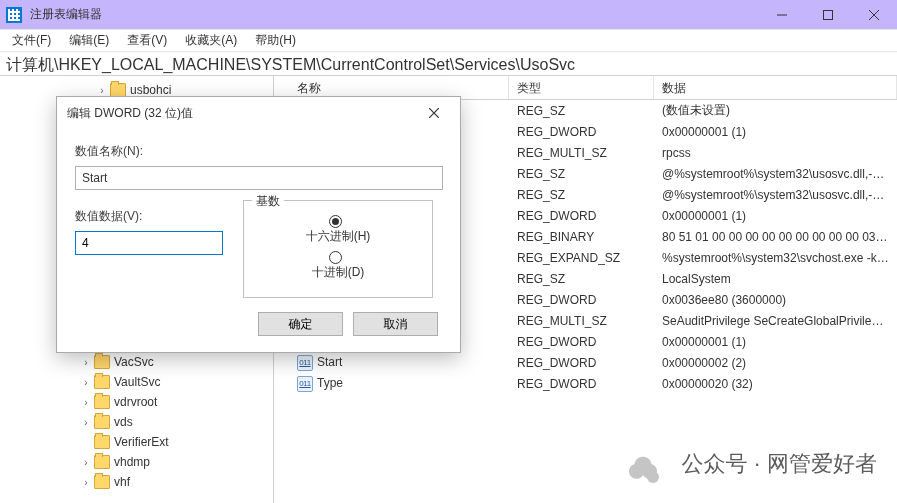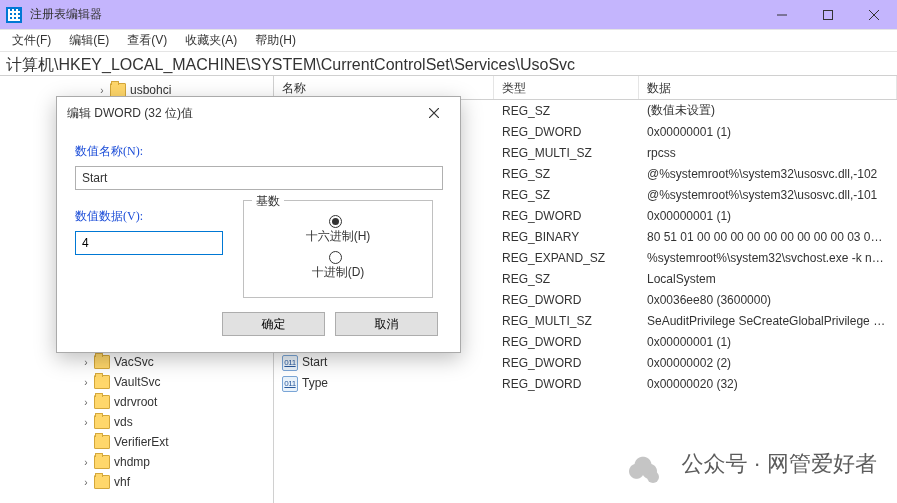--- a/index.html
+++ b/index.html
@@ -29,50 +29,50 @@
 .tree { padding-top: 4px; }
 .tree-row { display: flex; align-items: center; height: 20px; padding-left: 80px; font-size: 12px; color: #333; white-space: nowrap; }
 .tree-row .expander { width: 12px; text-align: center; color: #666; margin-right: 2px; font-size: 10px; }
 .tree-row .folder { width: 16px; height: 14px; background: #ffd76b; border: 1px solid #d4a73a; border-radius: 1px; margin-right: 4px; position: relative; }
 .tree-row .folder::before { content: ""; position: absolute; top: -3px; left: 0; width: 6px; height: 3px; background: #ffd76b; border: 1px solid #d4a73a; border-bottom: none; border-radius: 1px 1px 0 0; }
 .tree-row.top { padding-left: 96px; }
 
 
 .list-header { height: 24px; display: flex; border-bottom: 1px solid #d0d0d0; }
 .list-header .col { padding: 4px 8px; font-size: 12px; color: #333; border-right: 1px solid #e5e5e5; }
-.col-name { width: 220px; }
+.col-name { width: 220px; margin-left: 15px; }
 .col-type { width: 145px; }
 .col-data { flex: 1; }
 
 
 .list-body { }
 .list-row { display: flex; height: 21px; align-items: center; font-size: 12px; color: #333; }
 .list-row .col { padding: 0 8px; white-space: nowrap; overflow: hidden; text-overflow: ellipsis; }
 .reg-icon { width: 16px; height: 16px; display: inline-flex; align-items: center; justify-content: center; margin-right: 4px; font-size: 9px; border: 1px solid #7aa5d6; background: #eaf3fb; color: #2a5a9e; border-radius: 2px; vertical-align: middle; text-decoration: underline; }
 .reg-icon.bin { font-size: 8px; letter-spacing: -0.5px; }
 
 
 .dialog { position: absolute; left: 56px; top: 96px; width: 405px; background: #fff; border: 1px solid #aaa; box-shadow: 0 6px 20px rgba(0,0,0,0.25); }
 .dialog-title { height: 32px; display: flex; align-items: center; padding: 6px 10px; font-size: 12px; color: #333; }
 .dialog-title .spacer { flex: 1; }
 .dialog-close { width: 32px; height: 28px; display: flex; align-items: center; justify-content: center; font-size: 14px; color: #333; }
 .dialog-body { padding: 6px 18px 16px; }
-.dlg-label { font-size: 12px; color: #1d4ed8; margin: 8px 0 6px; font-family: Liberation Serif, serif; }
+.dlg-label { font-size: 12px; color: #404040; margin: 8px 0 6px; }
 .dlg-input { width: 368px; height: 24px; border: 1px solid #7a7a7a; padding: 2px 6px; font-size: 12px; background: #fff; }
 .dlg-input.readonly { border: 1px solid #b0b0b0; color: #333; }
 .dlg-row2 { display: flex; gap: 20px; margin-top: 10px; }
 .dlg-left { }
 .dlg-input-small { width: 148px; height: 24px; border: 1px solid #0078d4; padding: 2px 6px; font-size: 12px; }
 .fieldset { border: 1px solid #c0c0c0; padding: 8px 12px 10px; position: relative; width: 190px; }
 .fieldset .legend { position: absolute; top: -8px; left: 8px; background: #fff; padding: 0 4px; font-size: 12px; color: #333; }
 .radio-row { display: flex; align-items: center; font-size: 12px; color: #333; margin: 6px 0; flex-direction: column; }
 .radio { width: 13px; height: 13px; border: 1px solid #333; border-radius: 50%; margin-right: 6px; display: inline-flex; align-items: center; justify-content: center; }
 .radio.checked::after { content: ""; width: 7px; height: 7px; background: #333; border-radius: 50%; }
 .dlg-buttons { display: flex; justify-content: flex-end; gap: 10px; margin-top: 14px; padding-right: 4px; }
-.dlg-btn { width: 103px; height: 24px; border: 1px solid #adadad; background: #e1e1e1; font-size: 12px; display: flex; align-items: center; justify-content: center; }
+.dlg-btn { width: 85px; height: 24px; border: 1px solid #adadad; background: #e1e1e1; font-size: 12px; display: flex; align-items: center; justify-content: center; }
 
 
 .watermark { position: absolute; right: 20px; bottom: 18px; display: flex; align-items: flex-start; color: #404040; font-size: 22px; gap: 20px; opacity: 0.85; }
 .wm-icon { width: 36px; height: 36px; border-radius: 50%; background: radial-gradient(circle at 50% 45%, #bbb 0 8px, transparent 9px), radial-gradient(circle at 32% 62%, #bbb 0 7px, transparent 8px), radial-gradient(circle at 68% 62%, #bbb 0 7px, transparent 8px); position: relative; }
 .wm-icon::after { content: ""; position: absolute; right: 2px; bottom: 2px; width: 12px; height: 12px; border-radius: 50%; background: #bbb; }
 </style>
 </head>
 <body>
 
 <div class="titlebar">

